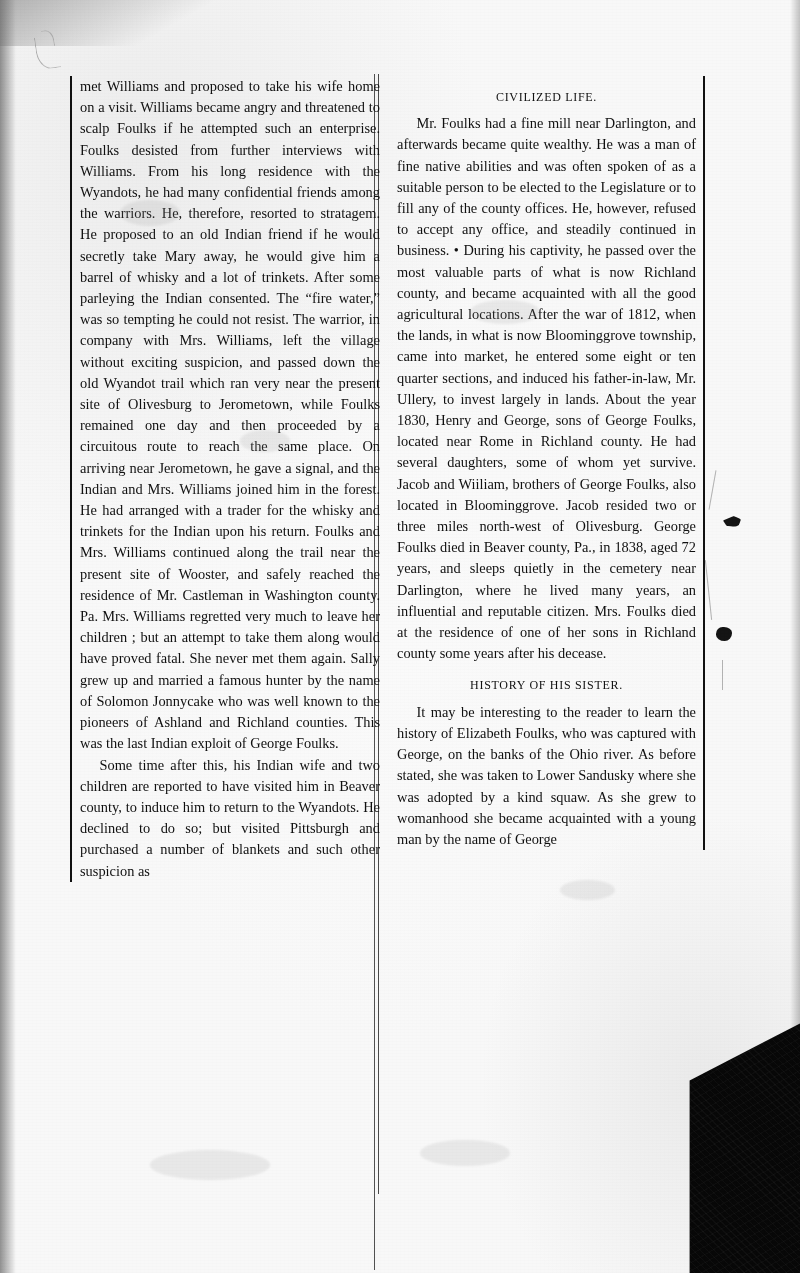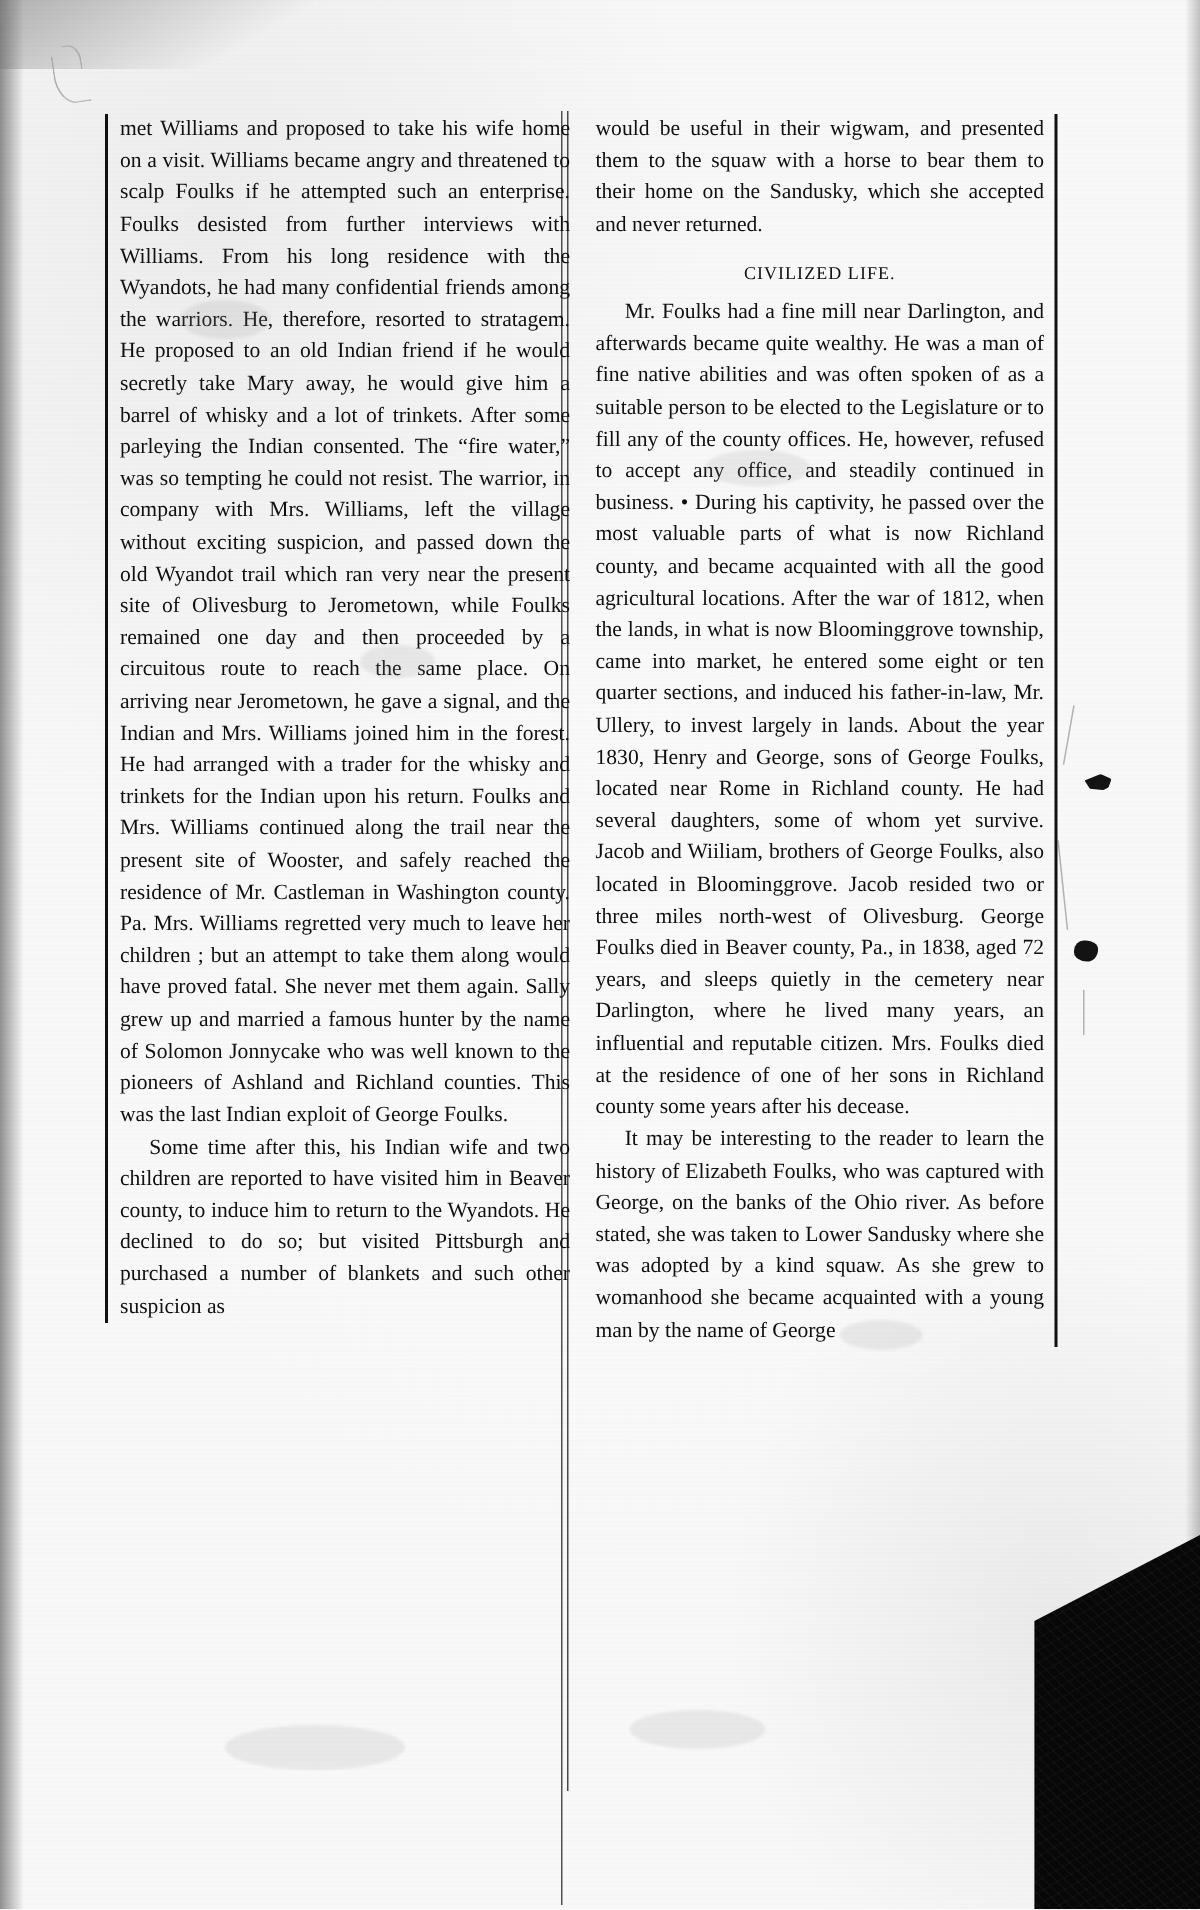--- a/index.html
+++ b/index.html
@@ -207,26 +207,26 @@
   <div id="columns">
 
     <div class="column col-left">
       <p class="para first">met Williams and proposed to take his wife home on a visit. Williams became angry and threatened to scalp Foulks if he attempted such an enterprise. Foulks desisted from further interviews with Williams. From his long residence with the Wyandots, he had many confidential friends among the warriors. He, therefore, resorted to stratagem. He proposed to an old Indian friend if he would secretly take Mary away, he would give him a barrel of whisky and a lot of trinkets. After some parleying the Indian consented. The “fire water,” was so tempting he could not resist. The warrior, in company with Mrs. Williams, left the village without exciting suspicion, and passed down the old Wyandot trail which ran very near the present site of Olivesburg to Jerometown, while Foulks remained one day and then proceeded by a circuitous route to reach the same place. On arriving near Jerometown, he gave a signal, and the Indian and Mrs. Williams joined him in the forest. He had arranged with a trader for the whisky and trinkets for the Indian upon his return. Foulks and Mrs. Williams continued along the trail near the present site of Wooster, and safely reached the residence of Mr. Castleman in Washington county. Pa. Mrs. Williams regretted very much to leave her children ; but an attempt to take them along would have proved fatal. She never met them again. Sally grew up and married a famous hunter by the name of Solomon Jonnycake who was well known to the pioneers of Ashland and Richland counties. This was the last Indian exploit of George Foulks.</p>
 
 
       <p class="para">Some time after this, his Indian wife and two children are reported to have visited him in Beaver county, to induce him to return to the Wyandots. He declined to do so; but visited Pittsburgh and purchased a number of blankets and such other suspicion as</p>
     </div>
 
     <div class="column col-right">
-      <p class="para first">would be useful in their wigwam, and presented them to the squaw with a horse to bear them to their home on the Sandusky, which she accepted and never returned.</p>
 
       <p class="section-head">CIVILIZED LIFE.</p>
 
       <p class="para">Mr. Foulks had a fine mill near Darlington, and afterwards became quite wealthy. He was a man of fine native abilities and was often spoken of as a suitable person to be elected to the Legislature or to fill any of the county offices. He, however, refused to accept any office, and steadily continued in business. • During his captivity, he passed over the most valuable parts of what is now Richland county, and became acquainted with all the good agricultural locations. After the war of 1812, when the lands, in what is now Bloominggrove township, came into market, he entered some eight or ten quarter sections, and induced his father-in-law, Mr. Ullery, to invest largely in lands. About the year 1830, Henry and George, sons of George Foulks, located near Rome in Richland county. He had several daughters, some of whom yet survive. Jacob and Wiiliam, brothers of George Foulks, also located in Bloominggrove. Jacob resided two or three miles north-west of Olivesburg. George Foulks died in Beaver county, Pa., in 1838, aged 72 years, and sleeps quietly in the cemetery near Darlington, where he lived many years, an influential and reputable citizen. Mrs. Foulks died at the residence of one of her sons in Richland county some years after his decease.</p>
 
+      <p class="section-head">HISTORY OF HIS SISTER.</p>
 
       <p class="para">It may be interesting to the reader to learn the history of Elizabeth Foulks, who was captured with George, on the banks of the Ohio river. As before stated, she was taken to Lower Sandusky where she was adopted by a kind squaw. As she grew to womanhood she became acquainted with a young man by the name of George</p>
     </div>
   </div>
 
   <div class="blob blob-a"></div>
   <div class="blob blob-b"></div>
   <div class="hairline" style="left:712px; top:470px; width:1px; height:40px; transform:rotate(10deg);"></div>
   <div class="hairline" style="left:708px; top:560px; width:1px; height:60px; transform:rotate(-6deg);"></div>
   <div class="hairline" style="left:722px; top:660px; width:1px; height:30px;"></div>

